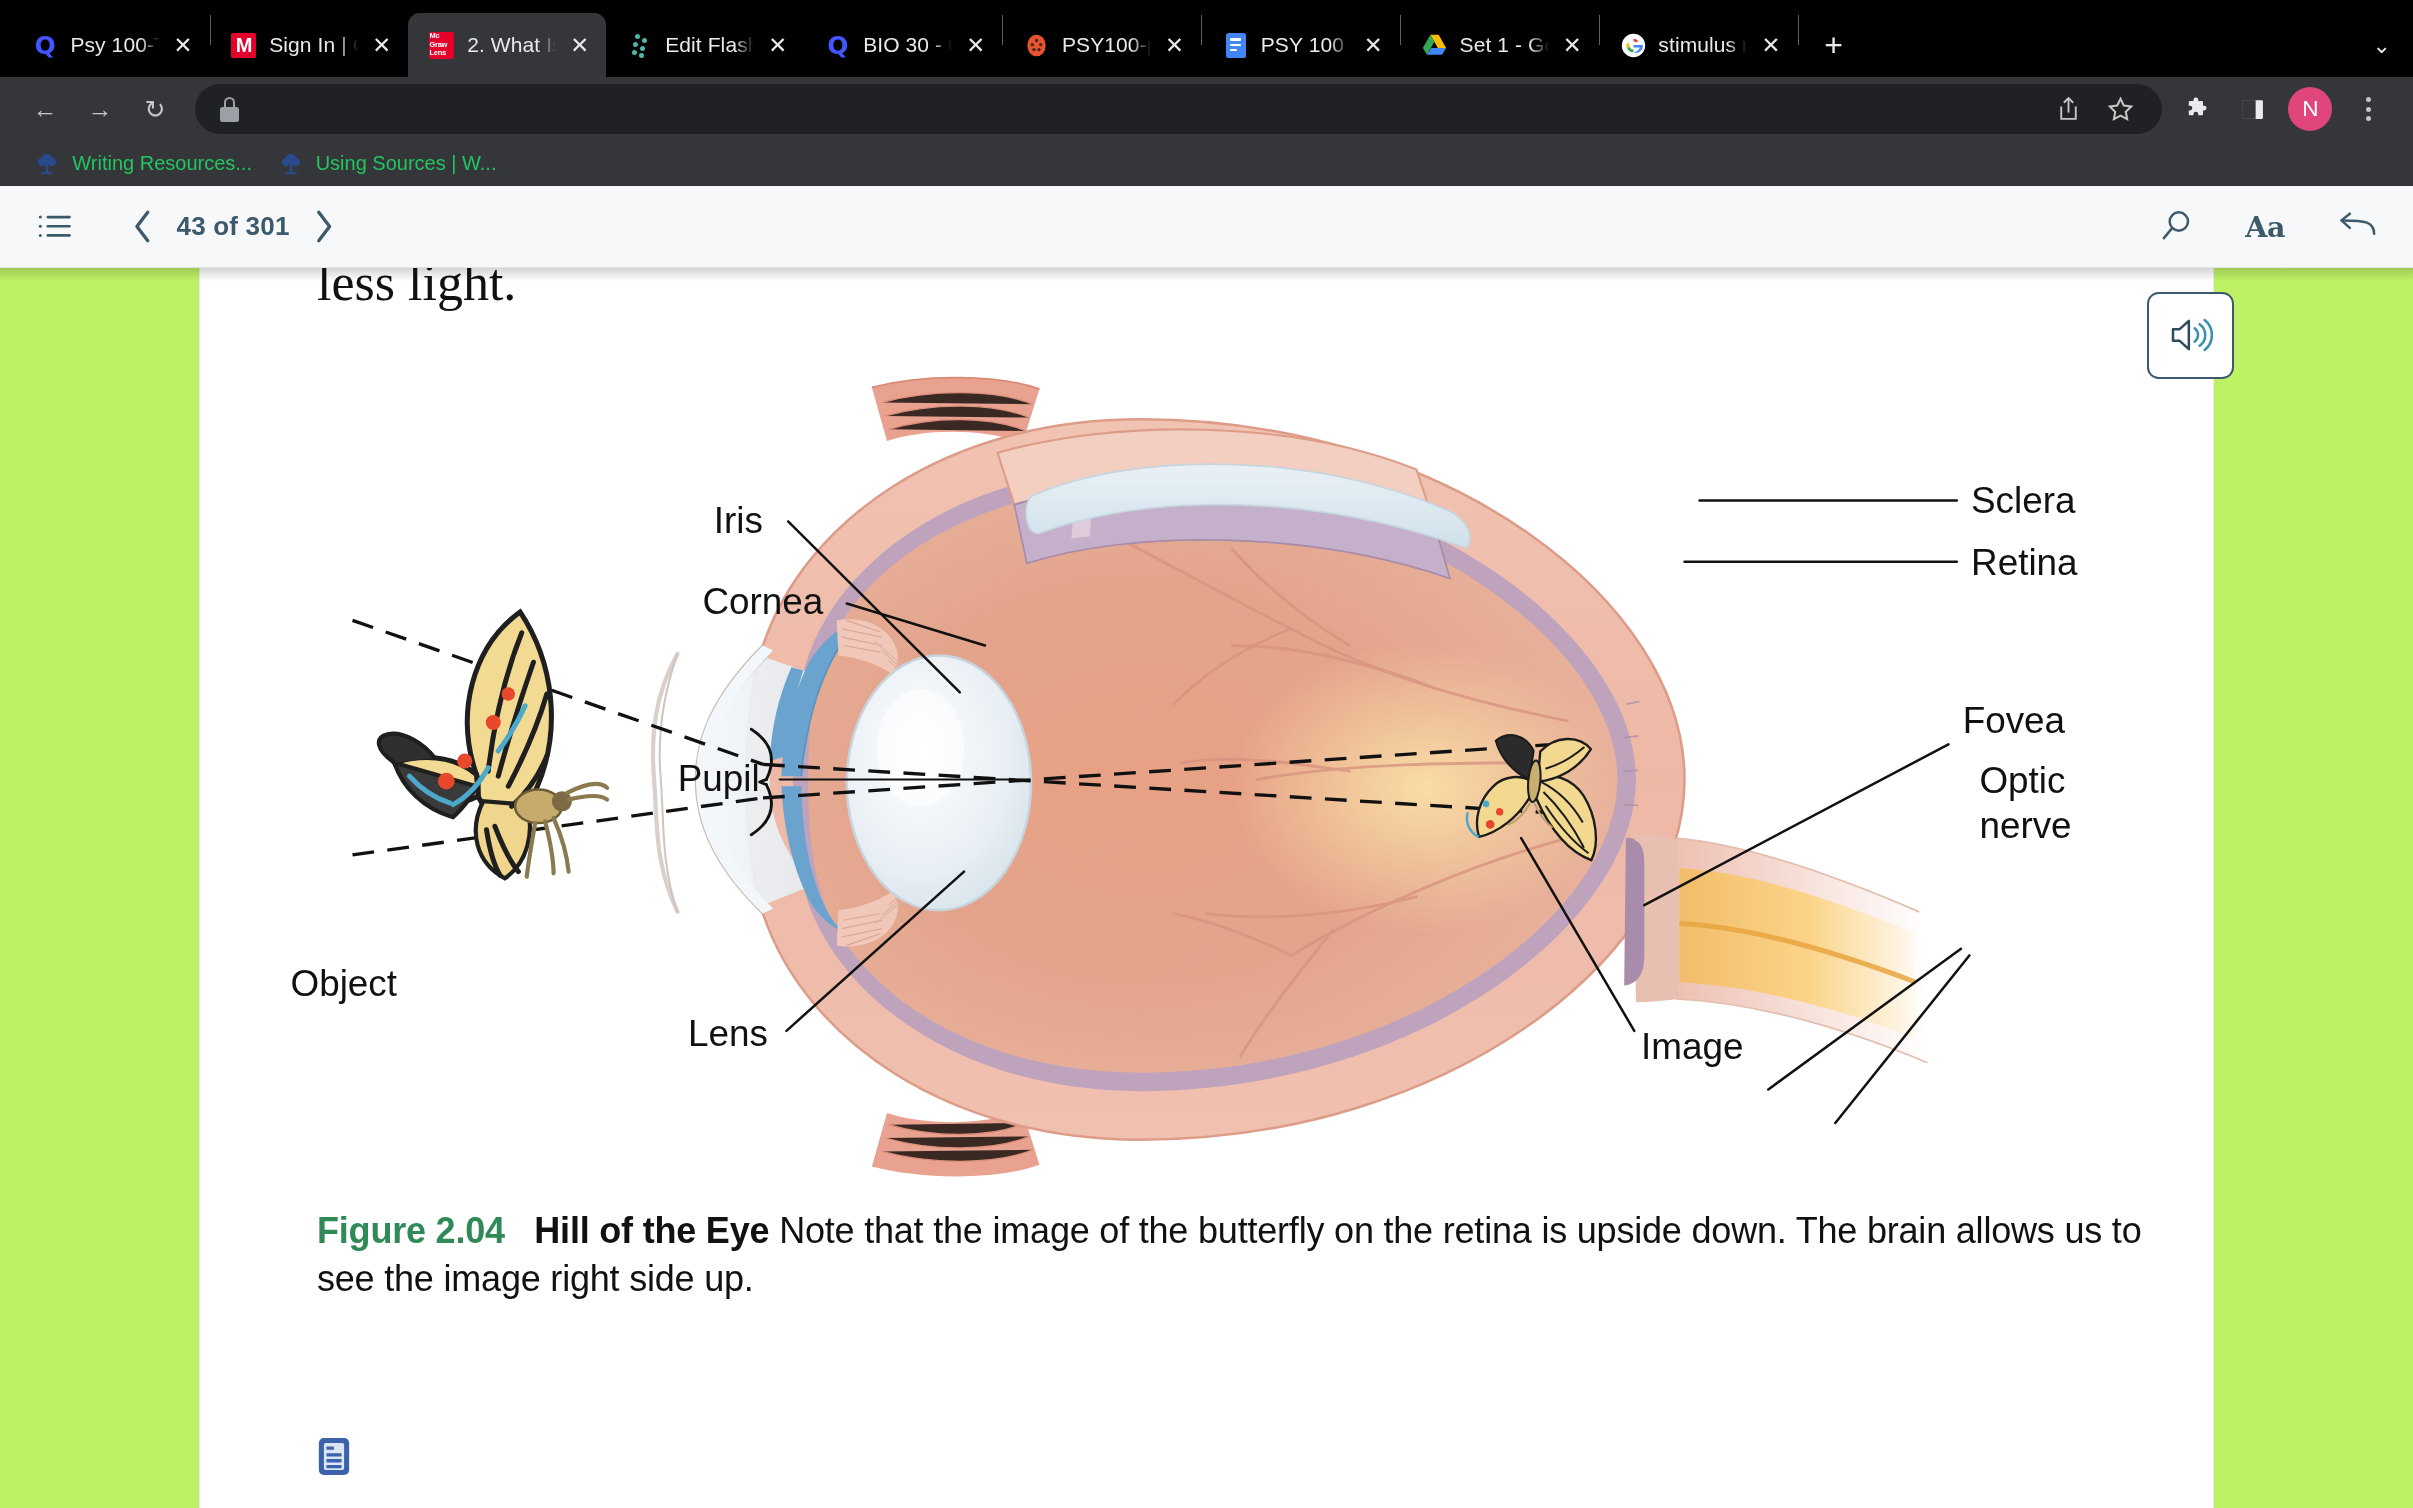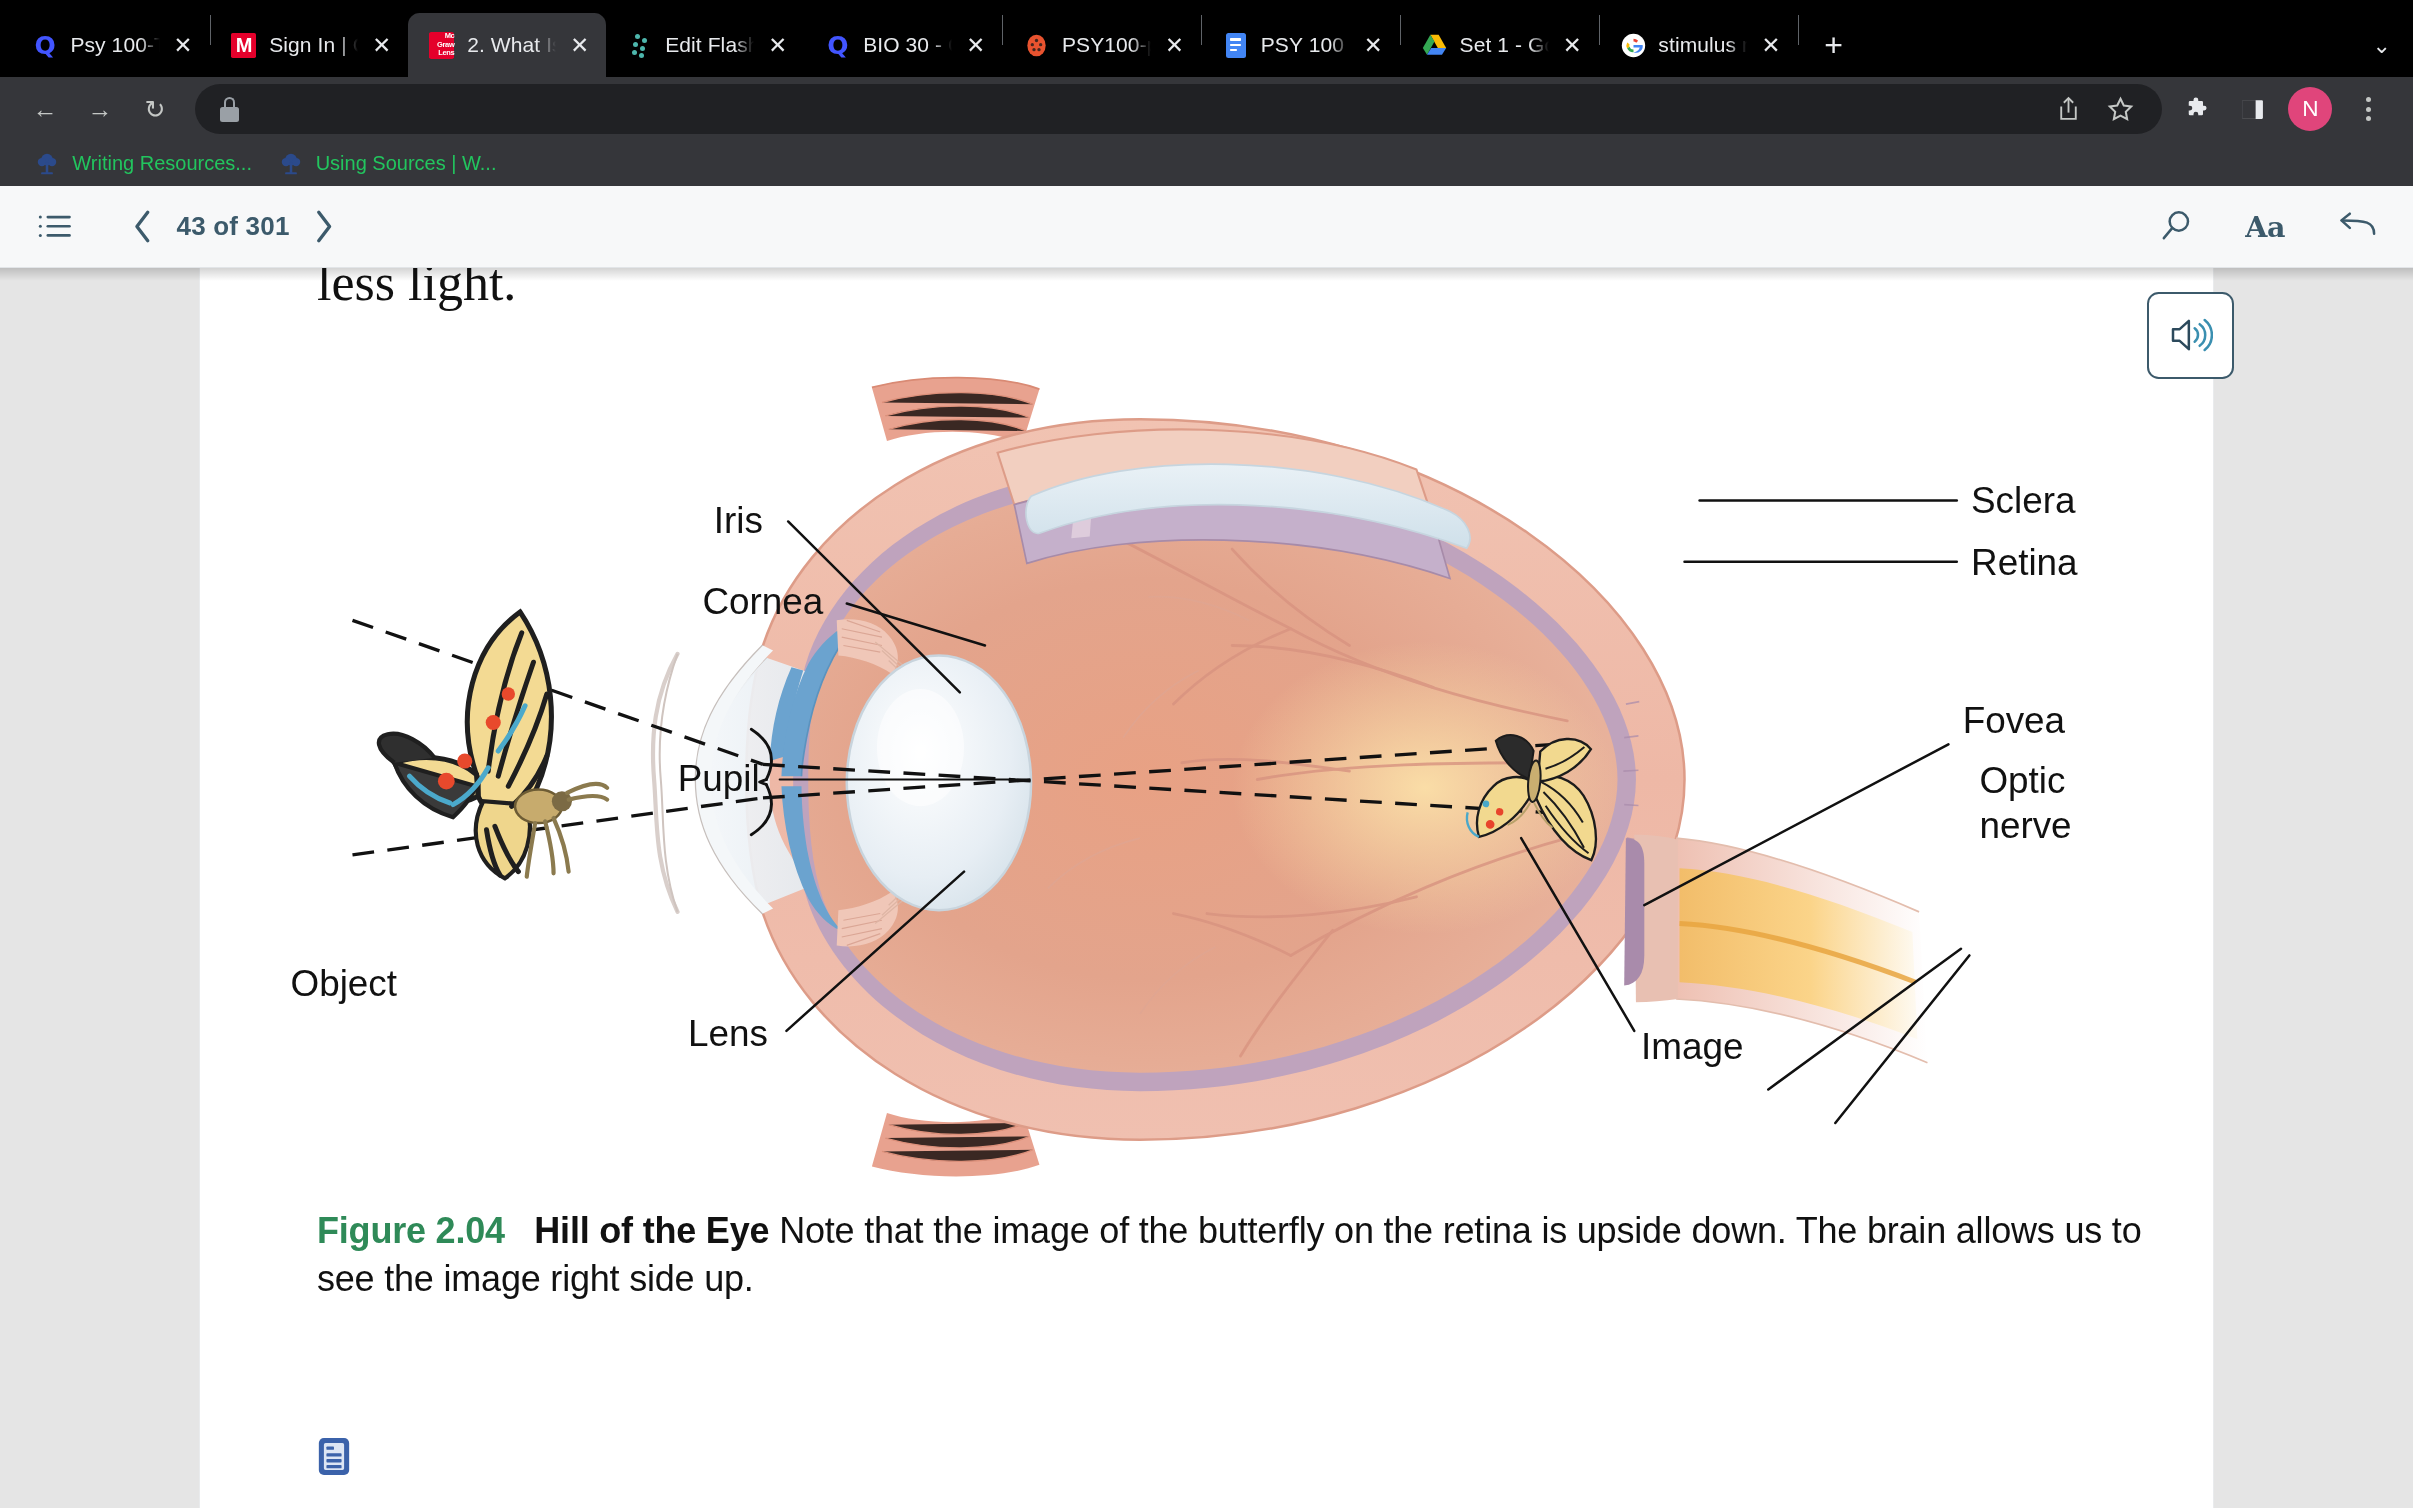--- a/index.html
+++ b/index.html
@@ -77,21 +77,21 @@
   .tabstrip-caret {
     position: absolute; right: 22px; bottom: 18.4px;
     color: #e8eaed; font-size: 22px;
   }
 
   
   .fav-q { color: #4255ff; font-weight: 700; font-family: "DejaVu Sans", sans-serif; font-size: 25px; }
   .fav-m { background: #e4002b; color: #fff; font-weight: 700; font-size: 20px; width: 25px; height: 25px;
            display:flex; align-items:center; justify-content:center; border-radius:1.7px;}
   .fav-mh { background: #e4002b; color: #fff; font-size: 7.5px; line-height: 8.4px; font-weight: 700;
-            width: 25px; height: 27px; display:flex; flex-direction:column; align-items:flex-end; justify-content:center;
+            width: 25px; height: 27px; display:flex; flex-direction:column; align-items:flex-start; justify-content:center;
             border-radius: 1.7px; letter-spacing: -0.3px;}
   .fav-dots { position: relative; width: 25px; height: 25px; }
   .fav-dots i { position: absolute; width: 5px; height: 5px; border-radius: 50%; background: #4db6ac; }
   .fav-docs { background: #4285f4; width: 20px; height: 25px; border-radius: 2.5px; position: relative; }
   .fav-docs b { position: absolute; left: 4.2px; width: 11.7px; height: 2.5px; background: #fff; border-radius: 0.8px; }
 
   
   .toolbar {
     height: 64px;
     background: #35363a;
@@ -170,21 +170,21 @@
   .rb-left { display:flex; align-items:center; gap: 27px; }
   .rb-icon { color: #3c5a6b; display:flex; align-items:center; justify-content:center; }
   .pager { display:flex; align-items:center; gap: 22px; margin-left: 32px; }
   .pager .count { color: #3c5a6b; font-size: 26px; font-weight: 700; letter-spacing: 0.2px;}
   .rb-right { margin-left: auto; display:flex; align-items:center; gap: 52px; justify-content: center; }
   .aa { color: #3c5a6b; font-size: 28.5px; font-weight: 700; font-family: "DejaVu Serif", serif; letter-spacing: -0.4px;}
 
   .page-area {
     position: relative;
     height: calc(1508px - 77px - 64px - 45px - 82px);
-    background: #e5e5e5;
+    background: #bef264;
     overflow: hidden;
   }
   .page-sheet {
     position: absolute;
     left: 199px; right: 199px; top: 0; bottom: 0;
     background: #ffffff;
     border-left: 0.8px solid #e9ebed;
     border-right: 0.8px solid #e9ebed;
   }
   .scroll-shadow {

